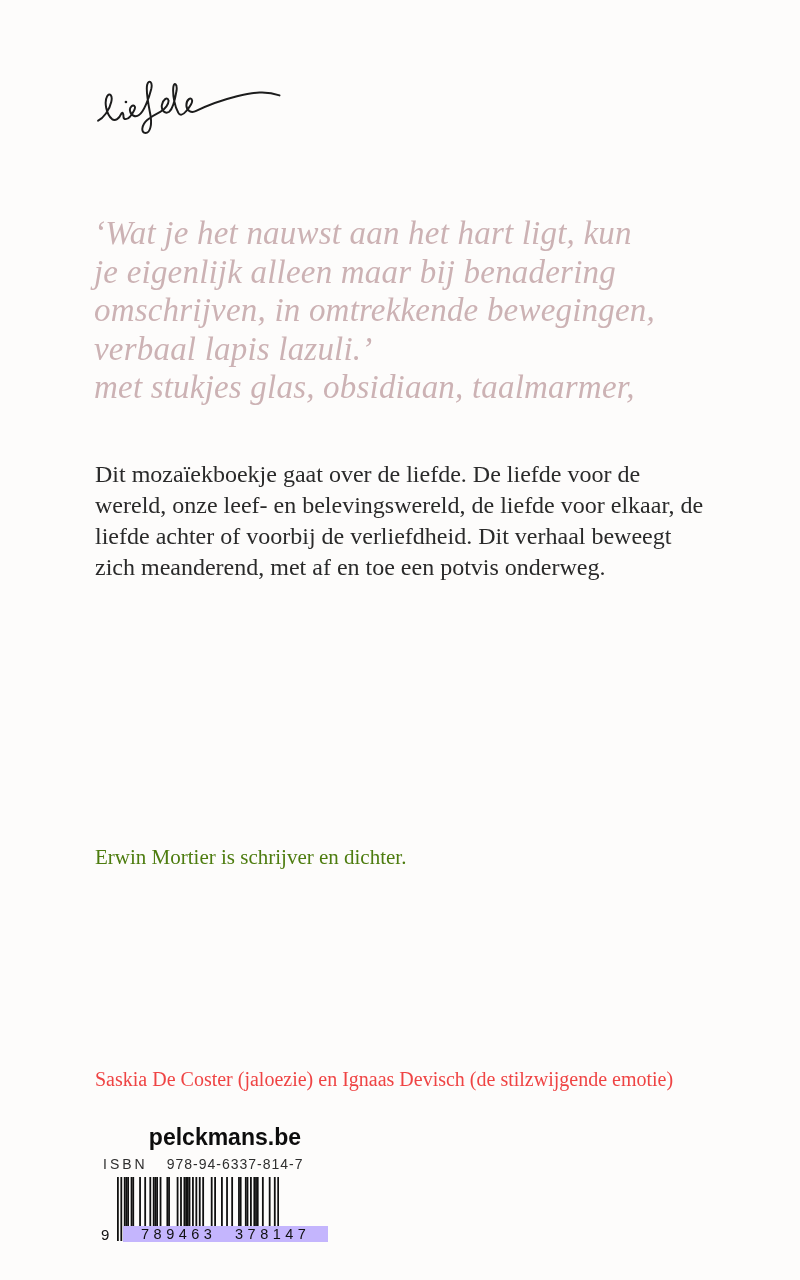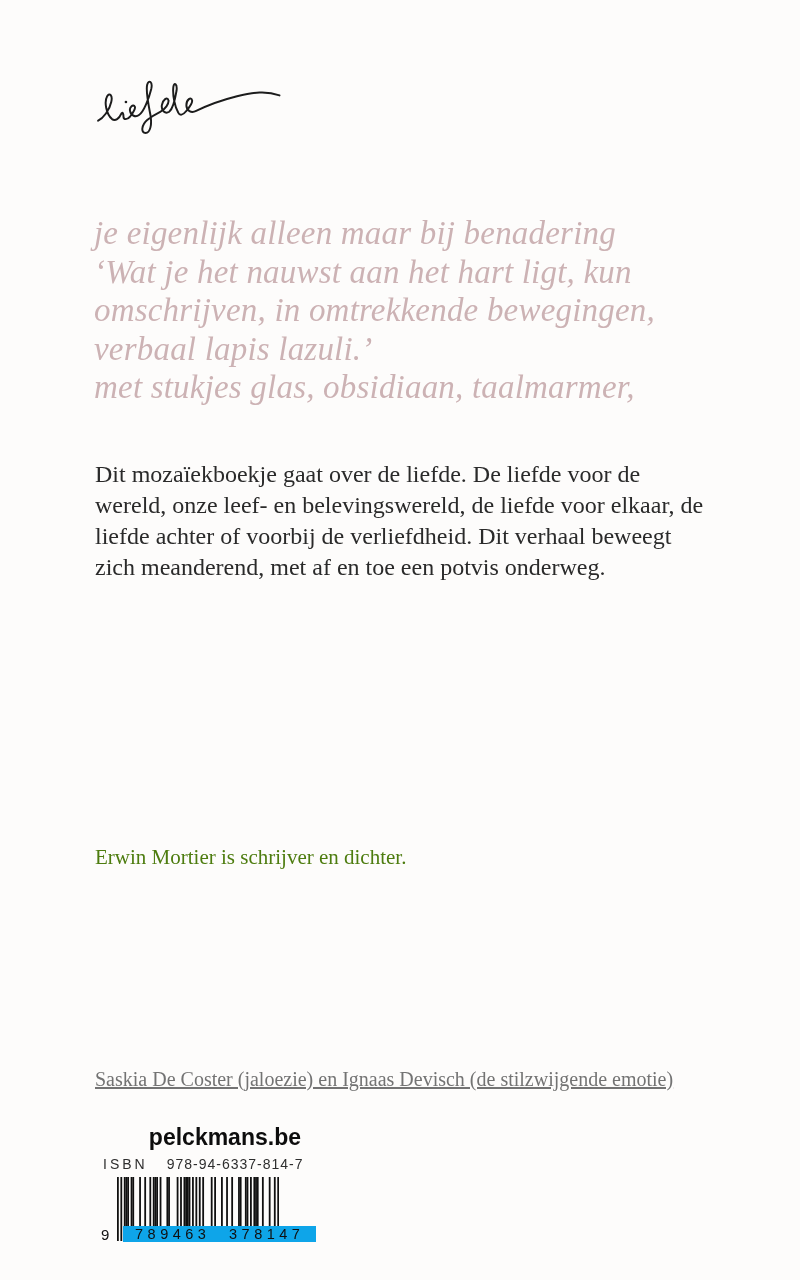--- a/index.html
+++ b/index.html
@@ -49,21 +49,21 @@
   }
 
   
   .series-heading {
     position: absolute; left: 95px; top: 1040px; width: 600px;
     font-size: 21px; font-weight: bold;
     color: #bfadab;
   }
   .series-items {
     position: absolute; left: 95px; top: 1068px; width: 660px;
-    font-size: 20px; color: #737373; text-decoration: underline;
+    font-size: 20px; color: #ef4444;
   }
 
   
   .publisher {
     position: absolute; left: 95px; top: 1124px; width: 206px;
     text-align: right;
     font-family: "Liberation Sans", sans-serif;
     font-weight: bold; font-size: 23px; color: #0d0d0d;
   }
   .isbn-line {
@@ -81,44 +81,44 @@
     width: 162px; height: 80px;
   }
   .barcode svg { position: absolute; left: 0; top: 0; width: 162px; height: 64px; fill: #101010; }
   .barcode .digit-lead {
     position: absolute; left: -16px; top: 49px;
     font-family: "Liberation Sans", sans-serif;
     font-size: 15px; color: #101010;
   }
   .barcode .digits-left, .barcode .digits-right {
     position: absolute; top: 49px; height: 16px;
-    background: #0ea5e9;
+    background: #c4b5fd;
     font-family: "Liberation Sans", sans-serif;
     font-size: 14.5px; letter-spacing: 4.5px; color: #101010;
-    padding: 0 12px;
+    padding: 0 18px;
   }
   .barcode .digits-left  { left: 6px; }
   .barcode .digits-right { left: 86px; margin-left: 14px; }
 </style>
 </head>
 <body>
 
 <div class="page">
 
   <div class="script-title">
     <span class="visually-hidden">liefde</span>
     <svg viewBox="0 0 240 85" aria-hidden="true">
       <path d="M10 63 C16 60 24 50 26 40 C28 32 24 28 21 33 C17 40 20 55 27 61 C31 64 36 60 38 55 C40 51 41 55 41 58 C41 62 46 62 49 58 C52 54 56 49 55 46 C53 42 48 46 49 51 C50 57 56 59 60 56 C66 52 72 36 75 24 C77 15 72 12 70 19 C68 27 72 45 74 56 C76 67 74 78 68 78 C62 78 63 68 70 62 C76 57 82 54 86 52 C92 49 97 42 96 38 C95 33 89 37 88 44 C87 51 92 55 97 52 C101 49 104 38 106 26 C107 18 103 15 102 22 C101 32 104 46 108 53 C110 57 114 56 117 52 C121 47 126 42 125 38 C124 33 118 37 118 44 C118 51 124 54 130 51 C140 46 160 38 180 33 C200 28 216 26 232 32" fill="none" stroke="#1c1c1c" stroke-width="2.4" stroke-linecap="round"></path>
       <circle cx="44" cy="40" r="1.6" fill="#1c1c1c"></circle>
     </svg>
   </div>
 
   <div class="quote">
+    <div>‘Wat je het nauwst aan het hart ligt, kun</div>
     <div>je eigenlijk alleen maar bij benadering</div>
-    <div>‘Wat je het nauwst aan het hart ligt, kun</div>
     <div>omschrijven, in omtrekkende bewegingen,</div>
     <div>verbaal lapis lazuli.’</div>
     <div>met stukjes glas, obsidiaan, taalmarmer,</div>
   </div>
 
   <div class="body-copy">
     <p>Dit mozaïekboekje gaat over de liefde. De liefde voor de wereld, onze leef- en belevingswereld, de liefde voor elkaar, de liefde achter of voorbij de verliefdheid. Dit verhaal beweegt zich meanderend, met af en toe een potvis onderweg.</p>
   </div>
 
   <div class="author-note">Erwin Mortier is schrijver en dichter.</div>

